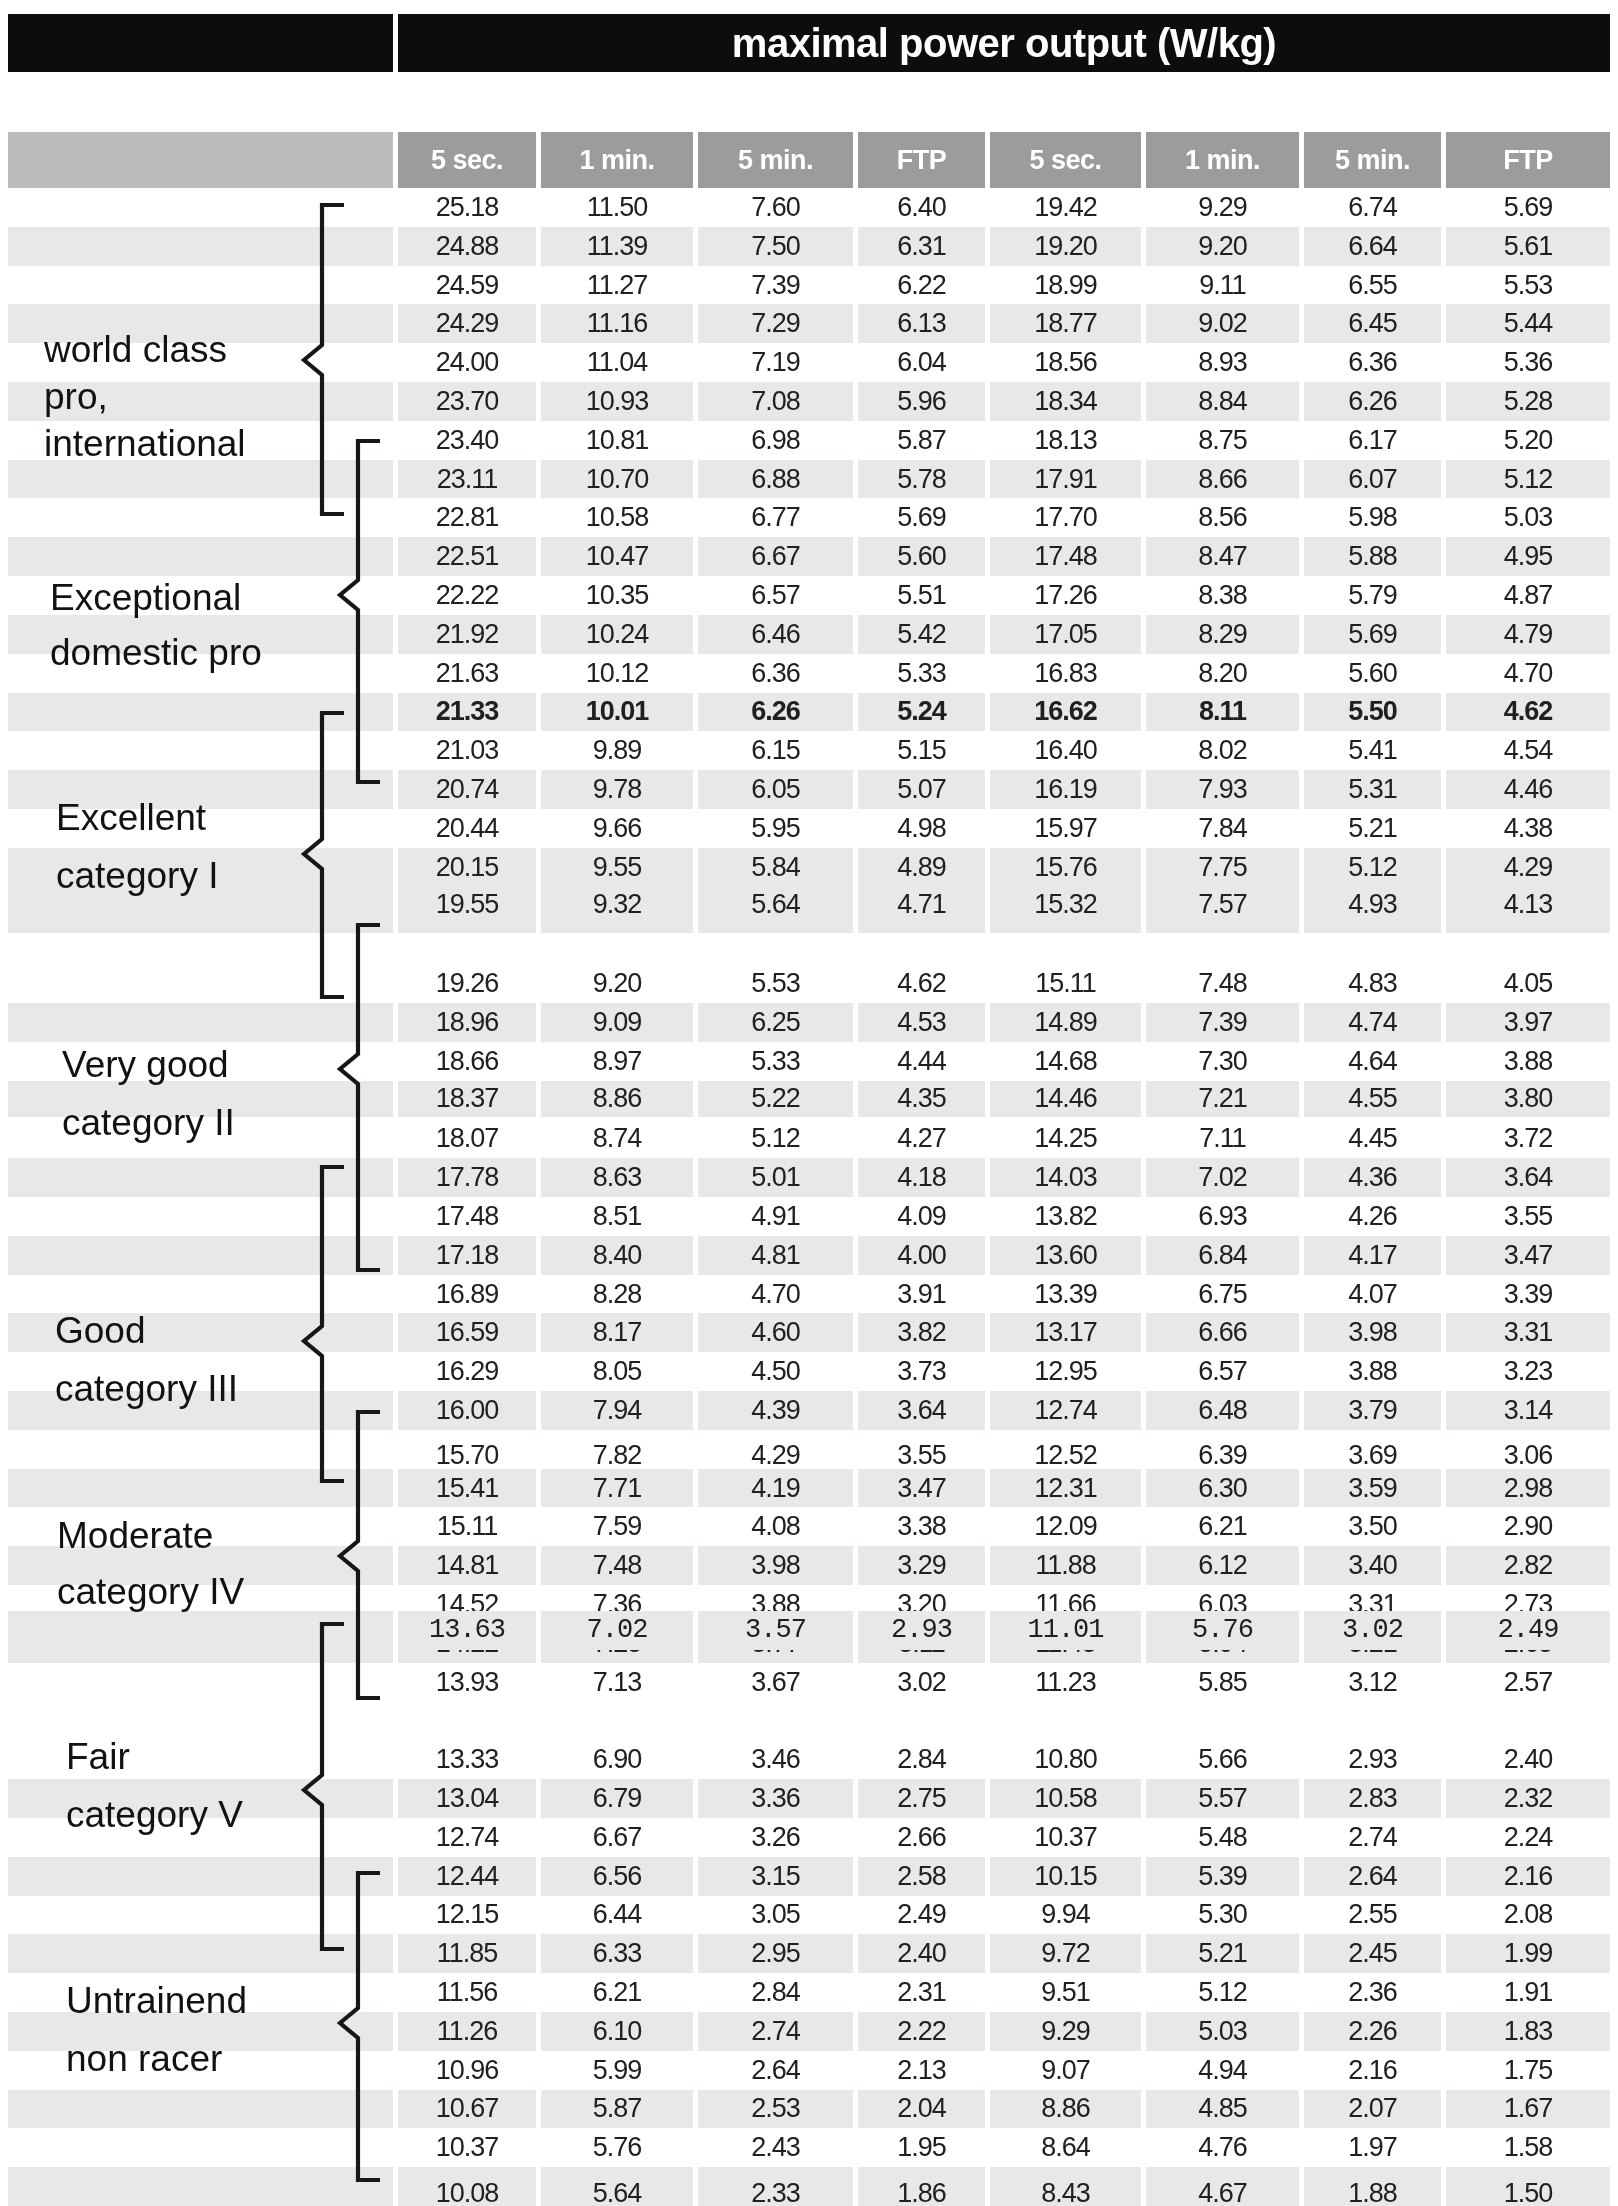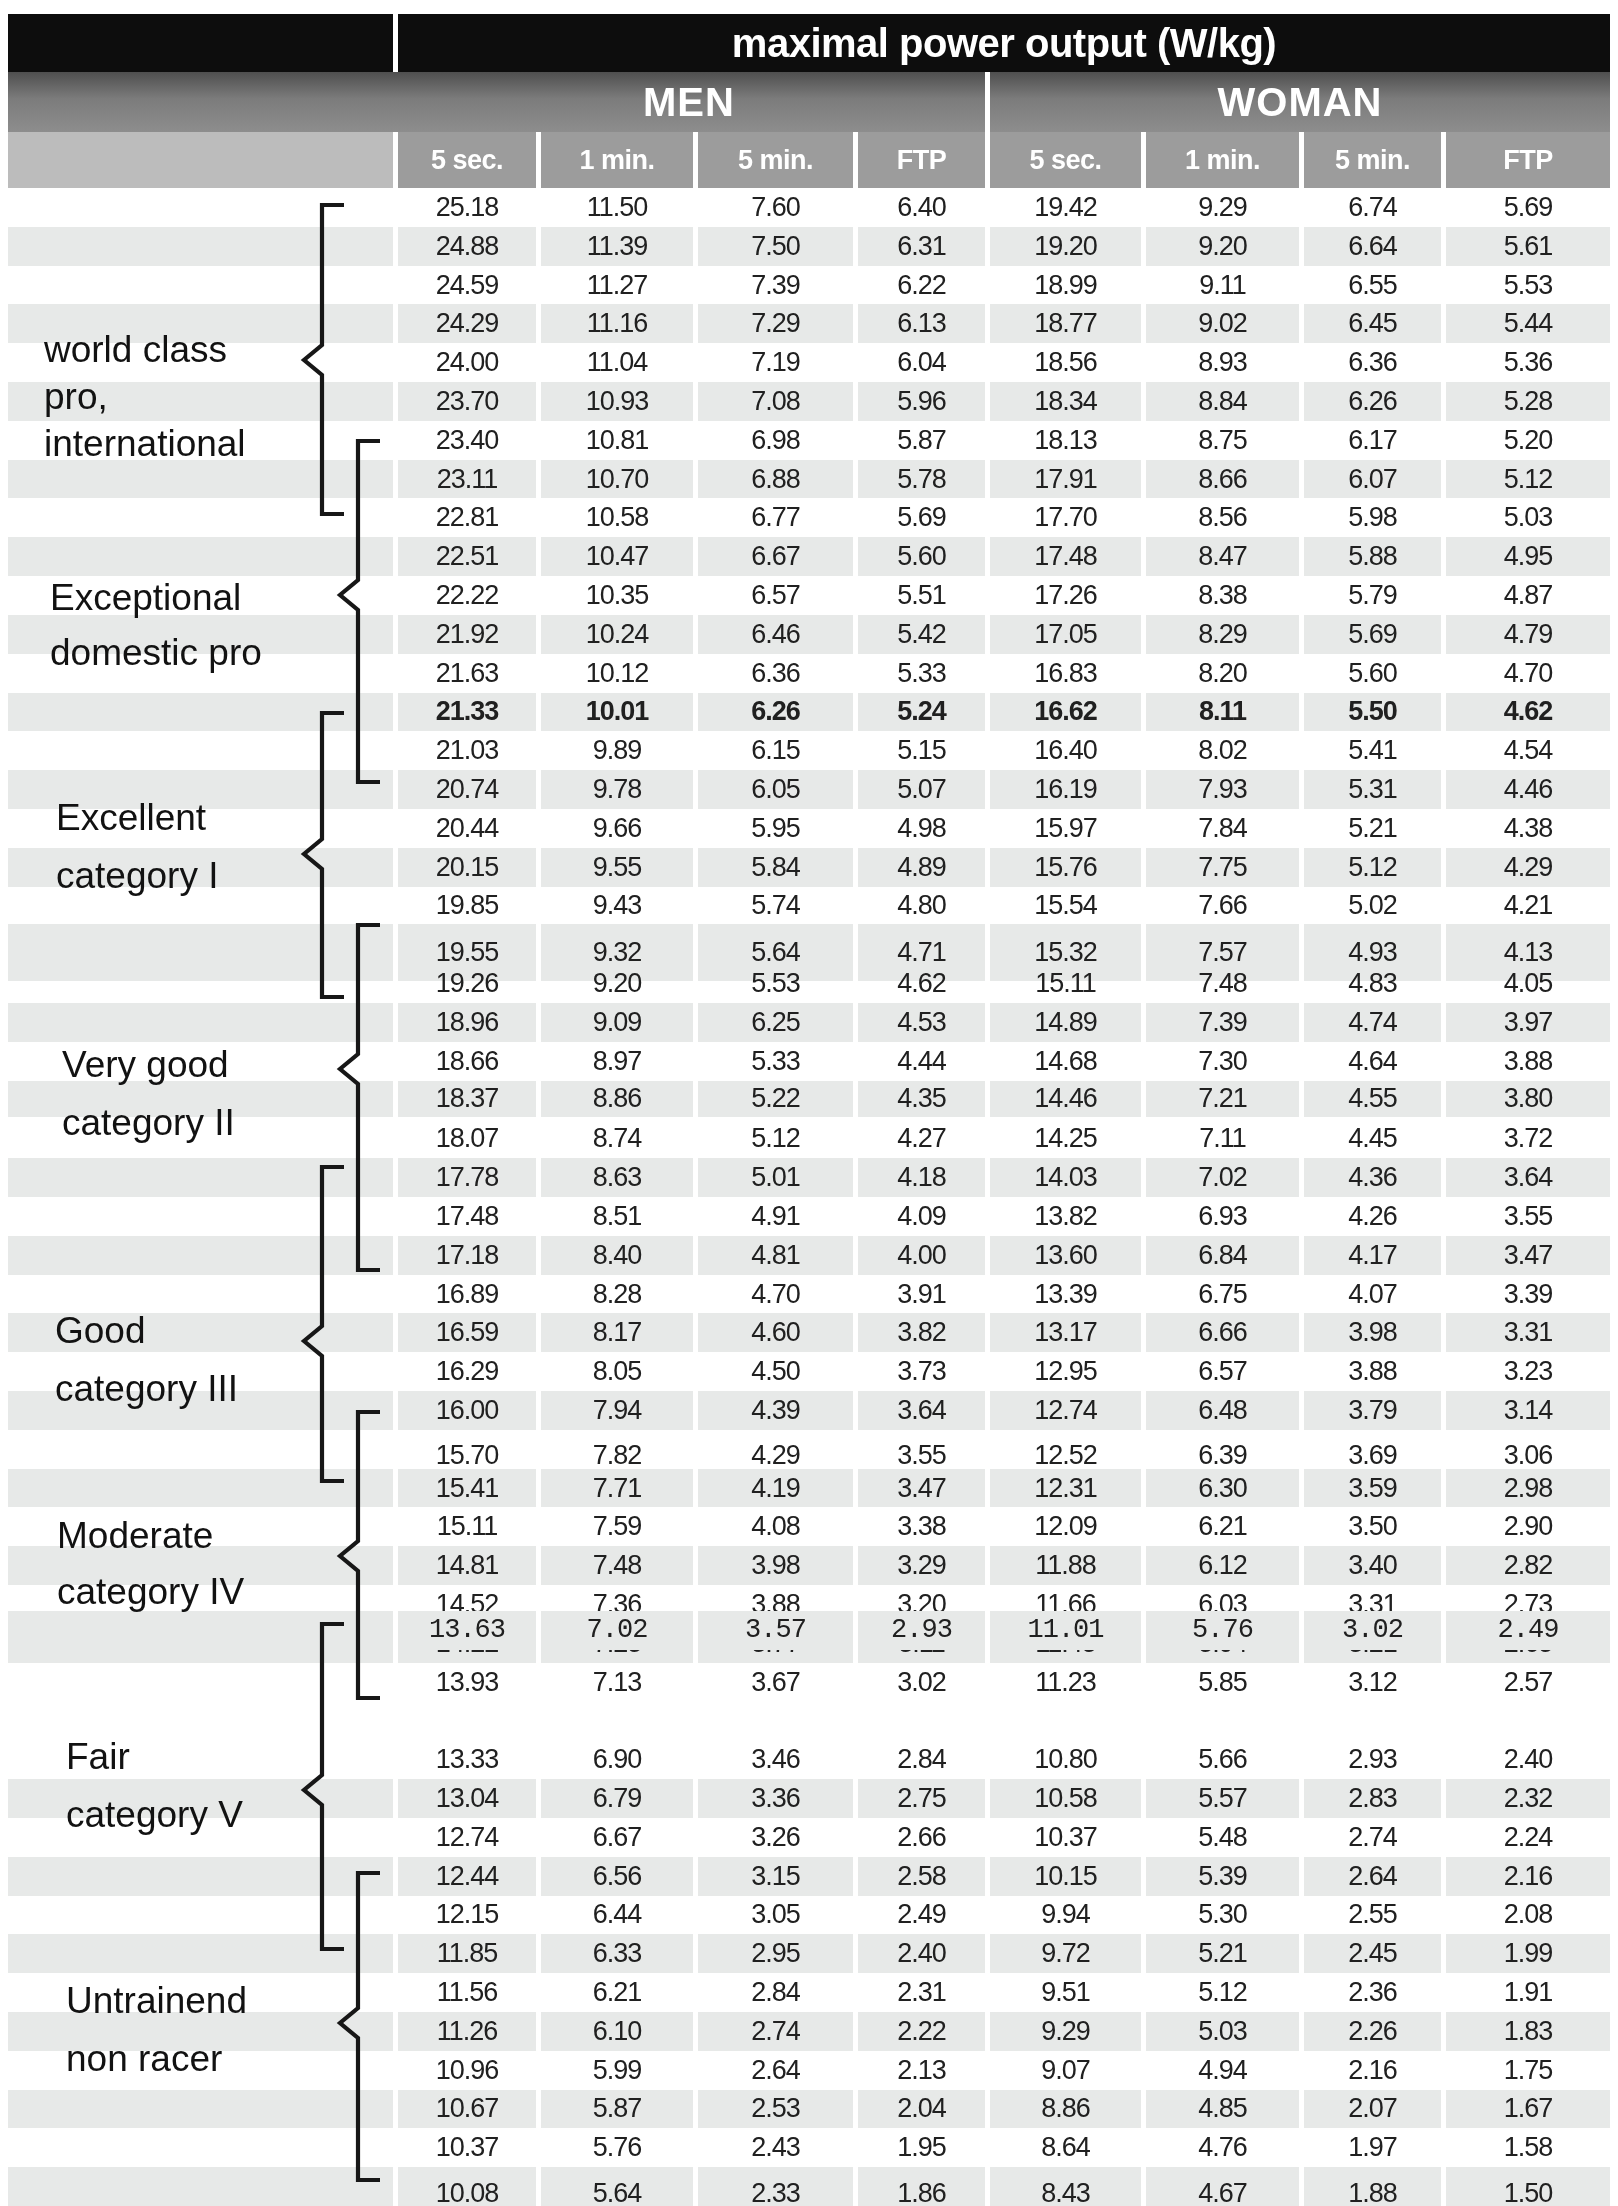--- a/index.html
+++ b/index.html
@@ -57,24 +57,20 @@
 </head>
 <body>
 
 <div class="page">
 
   <div class="hbar title-row">
     <div class="title-cell"></div>
     <div class="title-cell title-text">maximal power output  (W/kg)</div>
   </div>
 
-  <div class="hbar group-row">
-    <div class="group-cell men">MEN</div>
-    <div class="group-cell">WOMAN</div>
-  </div>
 
   <div class="hbar colhdr-row">
     <div class="colhdr-cell colhdr-gutter"></div>
     <div class="colhdr-cell">5 sec.</div>
     <div class="colhdr-cell">1 min.</div>
     <div class="colhdr-cell">5 min.</div>
     <div class="colhdr-cell">FTP</div>
     <div class="colhdr-cell">5 sec.</div>
     <div class="colhdr-cell">1 min.</div>
     <div class="colhdr-cell">5 min.</div>
@@ -284,21 +280,21 @@
         <div class="cell gutter"></div>
         <div class="cell num">19.85</div>
         <div class="cell num">9.43</div>
         <div class="cell num">5.74</div>
         <div class="cell num">4.80</div>
         <div class="cell num">15.54</div>
         <div class="cell num">7.66</div>
         <div class="cell num">5.02</div>
         <div class="cell num">4.21</div>
       </div>
-      <div class="row striped" style="top: 924px; height: 57px;">
+      <div class="row striped" style="top: 876px; height: 57px;">
         <div class="cell gutter"></div>
         <div class="cell num">19.55</div>
         <div class="cell num">9.32</div>
         <div class="cell num">5.64</div>
         <div class="cell num">4.71</div>
         <div class="cell num">15.32</div>
         <div class="cell num">7.57</div>
         <div class="cell num">4.93</div>
         <div class="cell num">4.13</div>
       </div>

